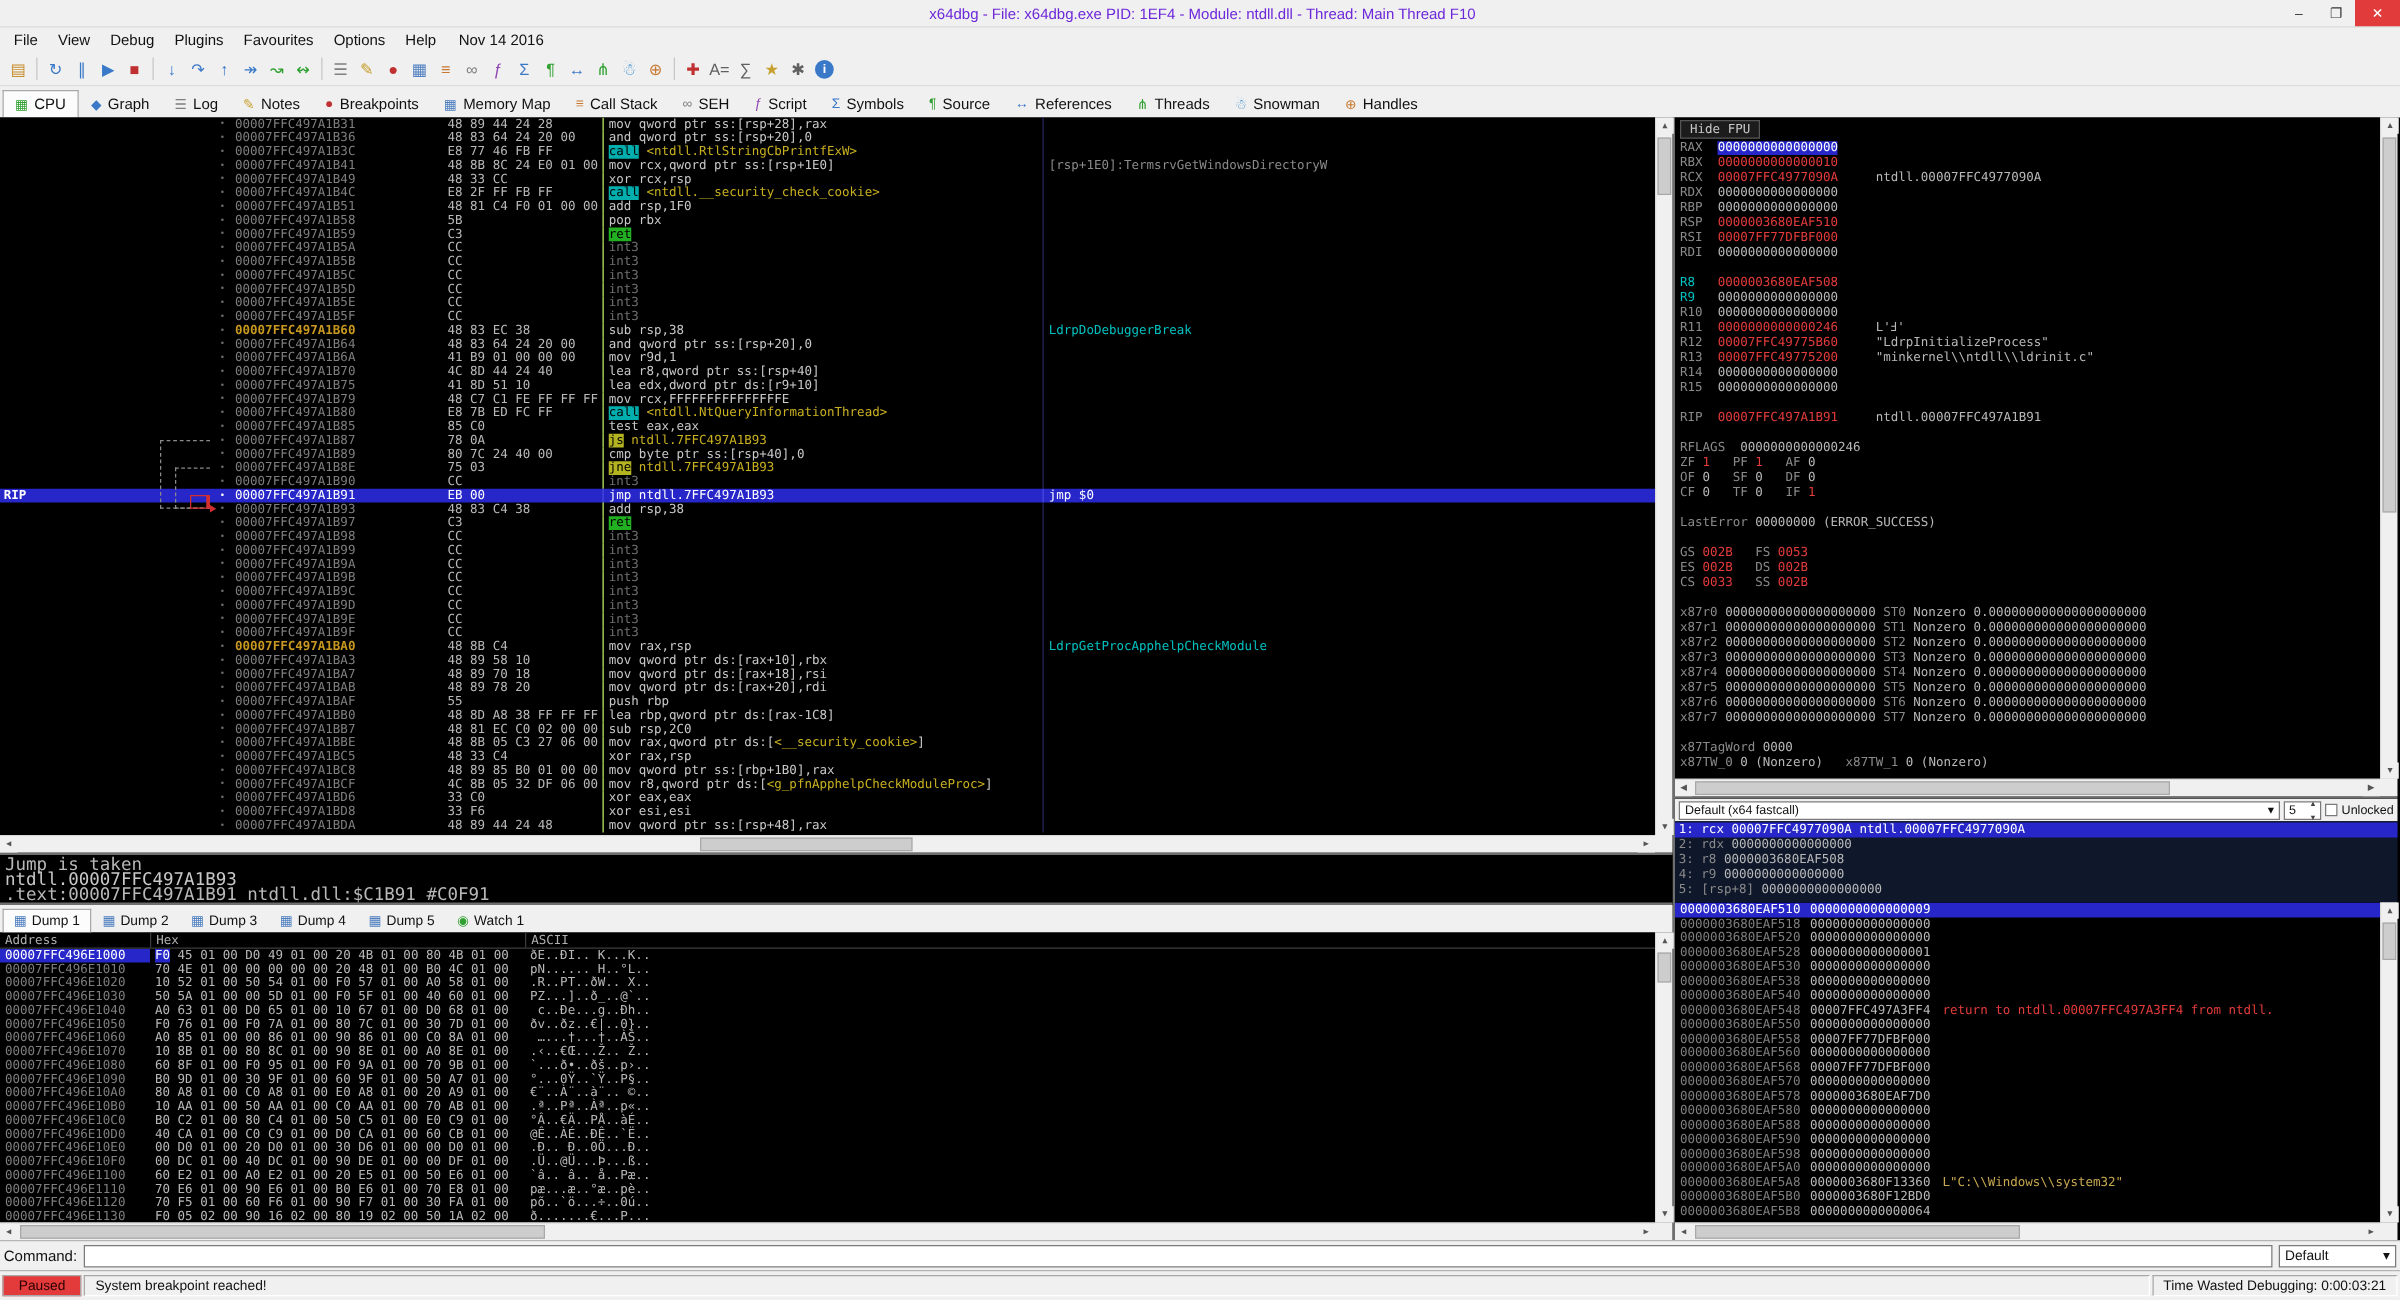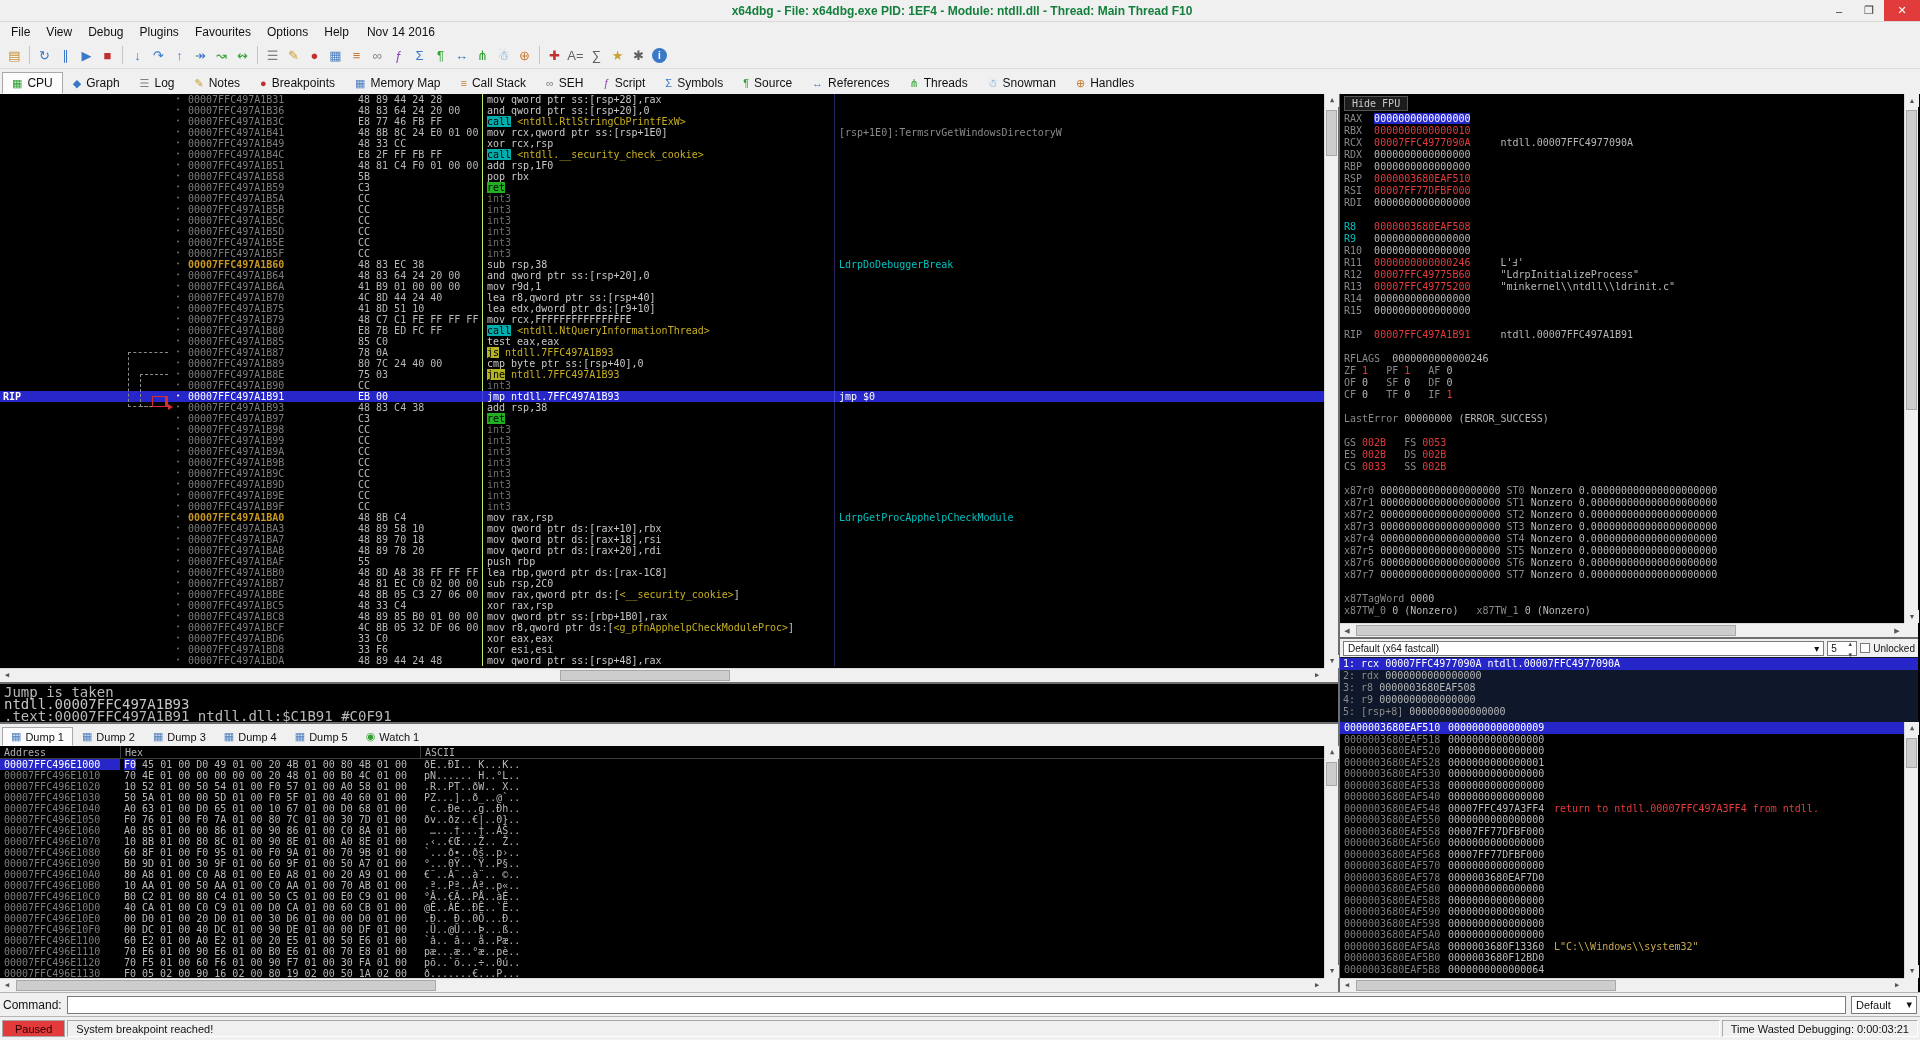--- a/index.html
+++ b/index.html
@@ -1,21 +1,21 @@
 <!DOCTYPE html>
 <html><head>
 <meta charset="utf-8">
 <style>
   *{box-sizing:border-box;margin:0;padding:0;}
   body{width:1920px;height:1040px;overflow:hidden;background:#000;font-family:"Liberation Sans",sans-serif;-webkit-font-smoothing:none;}
   .win{width:1920px;height:1040px;display:flex;flex-direction:column;background:#F0F0F0;}
 
   
   .titlebar{height:22px;flex:none;background:#F0F0F0;border-bottom:1px solid #D9D9D9;display:flex;align-items:center;position:relative;}
-  .title{position:absolute;left:4px;right:0;text-align:center;font-size:12px;color:#15803d;font-weight:bold;}
+  .title{position:absolute;left:4px;right:0;text-align:center;font-size:12px;color:#6d28d9;}
   .winbtns{margin-left:auto;display:flex;height:100%;z-index:2;}
   .wbtn{width:30px;height:100%;display:flex;align-items:center;justify-content:center;font-size:11px;color:#333;}
   .wbtn.close{background:#E23B3B;color:#FFF;width:36px;}
 
   
   .menubar{height:20px;flex:none;background:#F0F0F0;display:flex;align-items:center;padding-left:3px;font-size:12px;color:#111;}
   .mitem{padding:2px 8px;}
   .mdate{margin-left:10px;color:#111;}
 
   
@@ -120,21 +120,21 @@
   .s-val{width:106px;flex:none;color:#B8B8B8;}
   .s-cm{flex:1;color:#B8B8B8;}
   .cm-ret{color:#E43B3B;}
   .cm-str{color:#C8A850;}
   .srow.sel{background:#2626C9;}
   .srow.sel span{color:#FFF;}
 
   
   .cmdbar{height:24px;flex:none;background:#F0F0F0;border-top:1px solid #B4B4B4;display:flex;align-items:center;gap:5px;padding:0 3px;font-size:12px;color:#111;}
   .cmd-input{flex:1;height:18px;border:1px solid #7A7A7A;background:#FFF;font-family:"DejaVu Sans Mono",monospace;font-size:11px;padding:0 3px;}
-  .profile{width:66px;height:18px;background:#FFF;border:1px solid #7A7A7A;display:flex;align-items:center;justify-content:space-between;padding:0 4px;font-size:11px;}
+  .profile{width:94px;height:18px;background:#FFF;border:1px solid #7A7A7A;display:flex;align-items:center;justify-content:space-between;padding:0 4px;font-size:11px;}
 
   
   .statusbar{height:24px;flex:none;background:#F0F0F0;border-top:1px solid #B4B4B4;display:flex;align-items:center;font-size:11px;color:#111;padding:2px;gap:2px;}
   .st-paused{background:#E33B3B;color:#2A0000;padding:0 12px;height:17px;line-height:16px;border:1px solid #A8A8A8;flex:none;}
   .st-msg{flex:1;height:17px;line-height:16px;padding:0 8px;border:1px solid;border-color:#A8A8A8 #FFF #FFF #A8A8A8;}
   .st-time{flex:none;height:17px;line-height:16px;padding:0 8px;border:1px solid;border-color:#A8A8A8 #FFF #FFF #A8A8A8;}
 </style>
 </head>
 <body>
 

